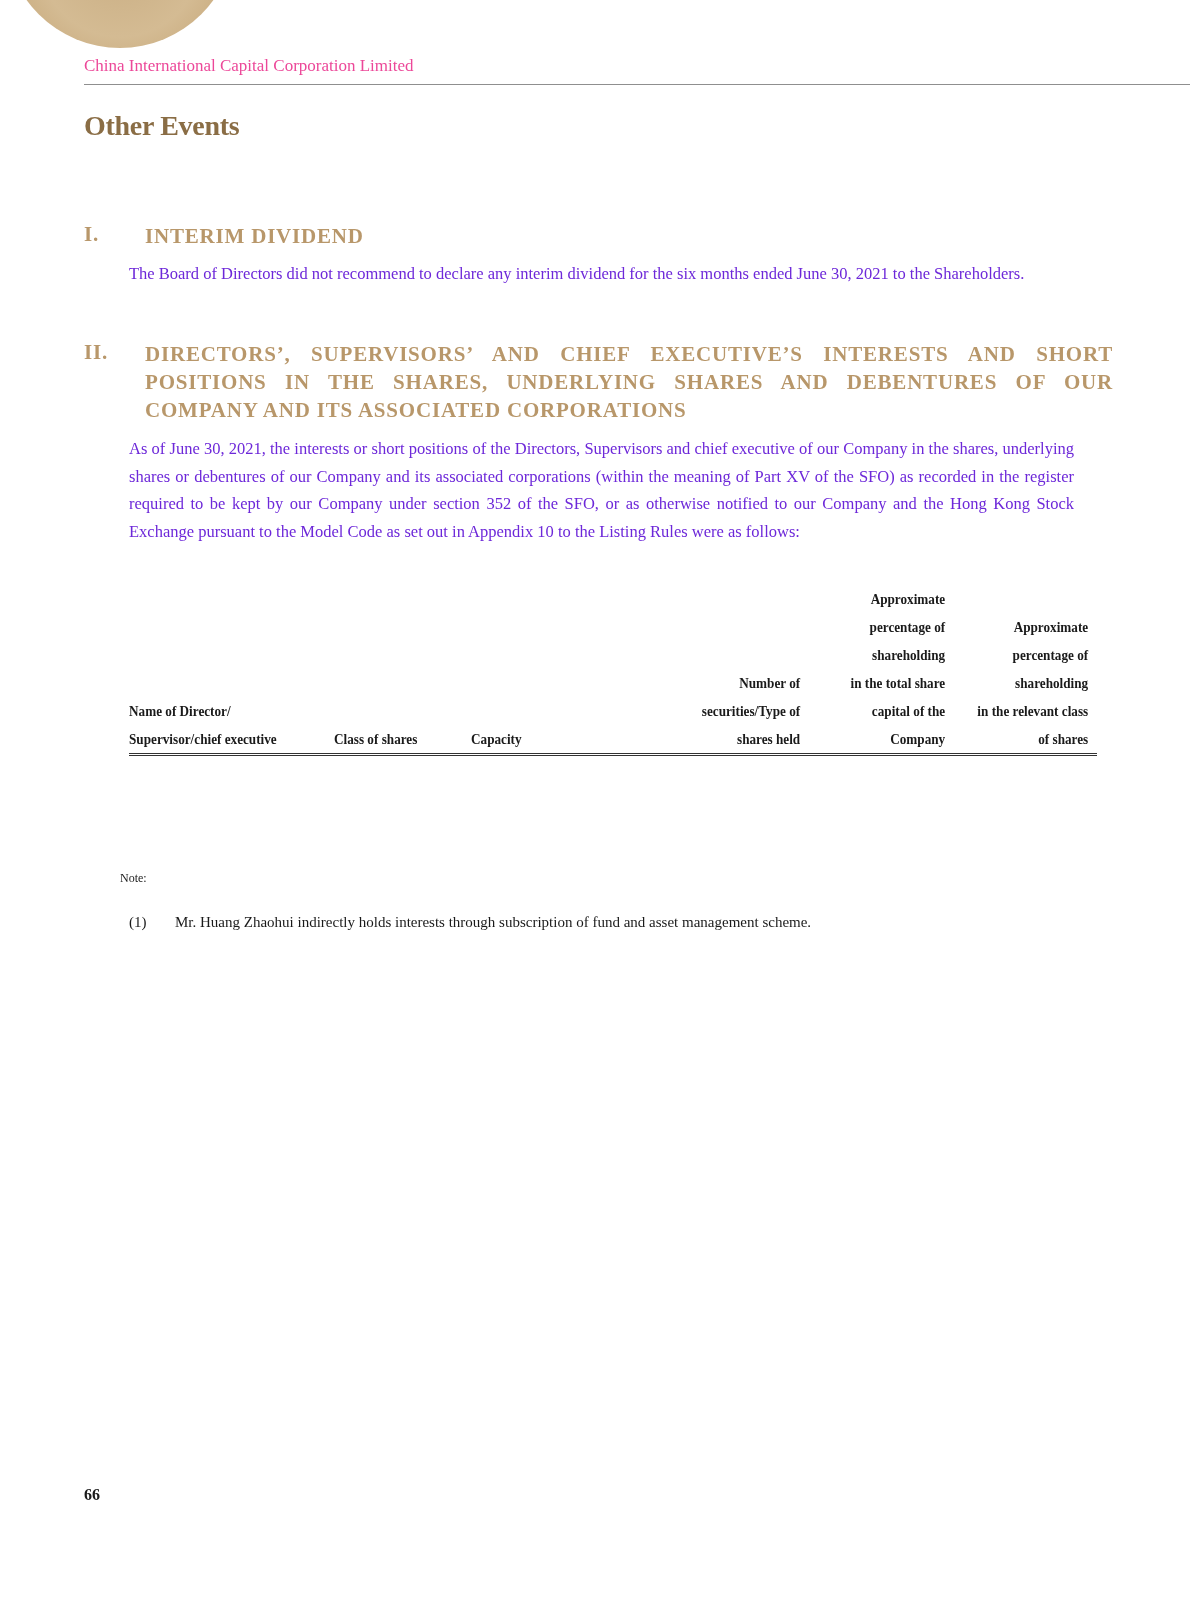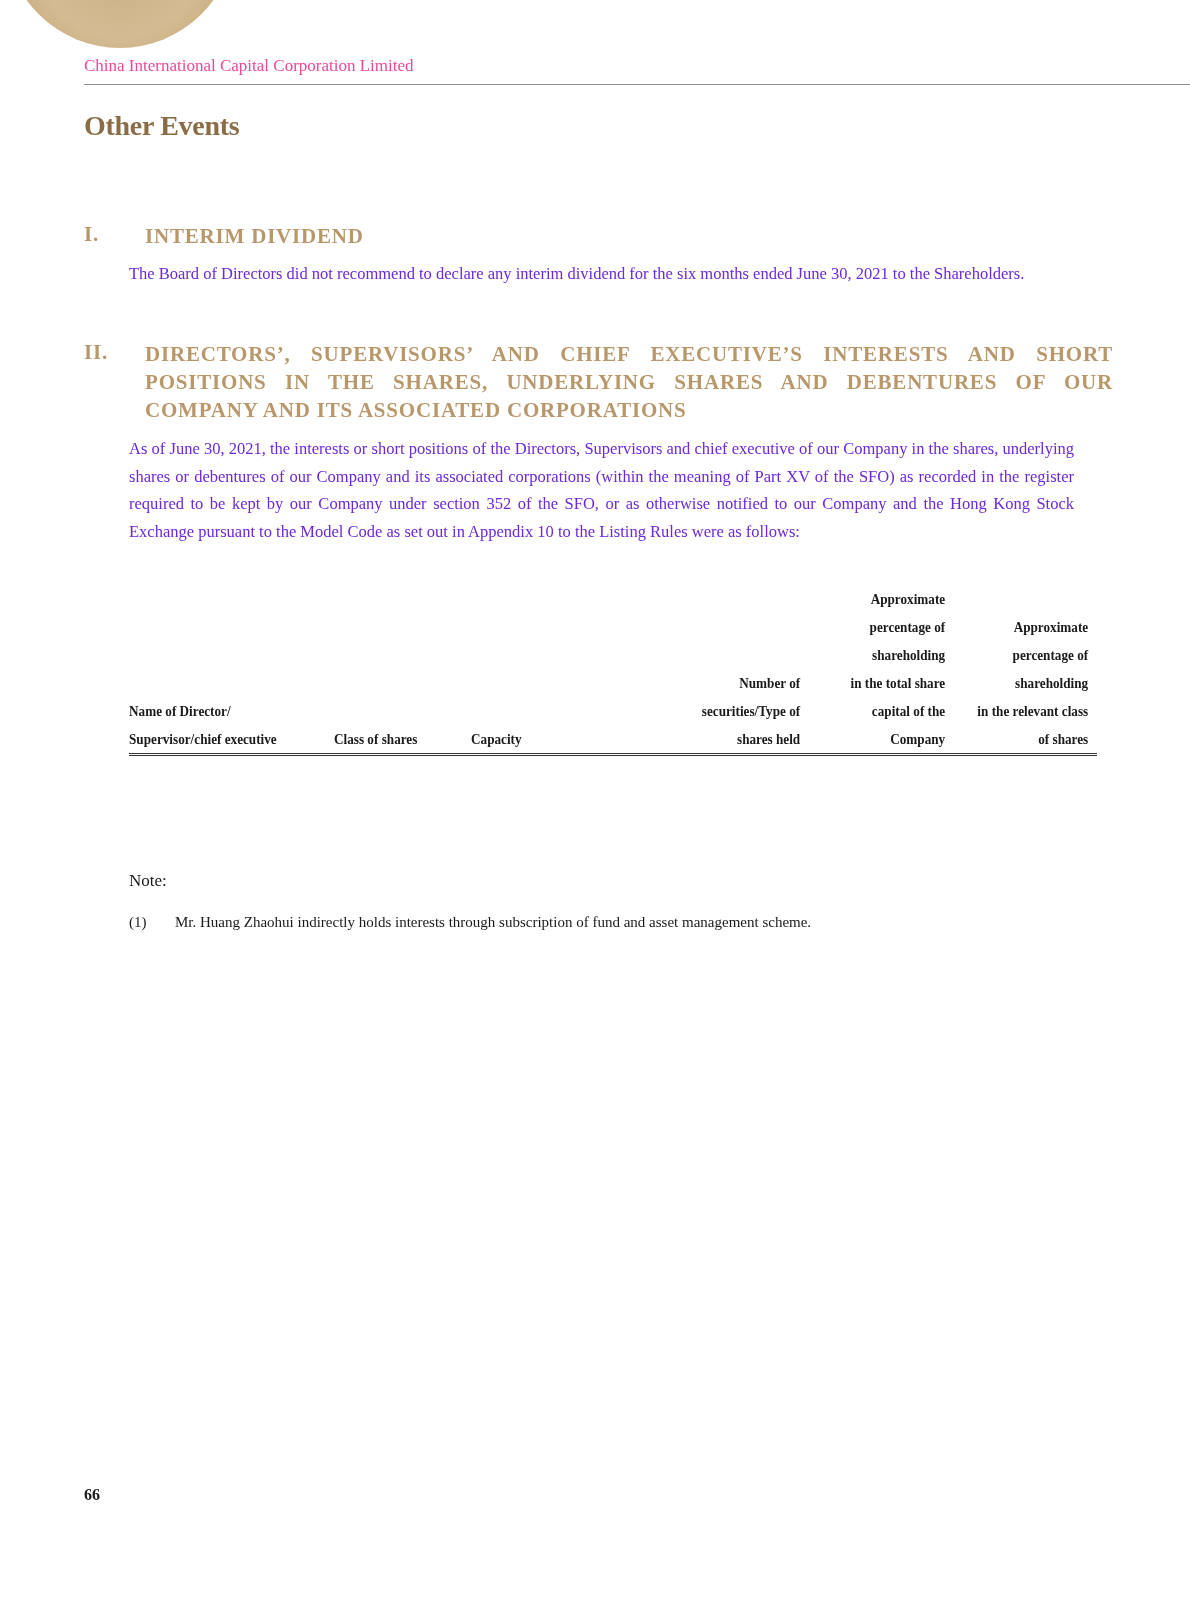--- a/index.html
+++ b/index.html
@@ -16,21 +16,21 @@
   .para { position: absolute; left: 129px; width: 1089px; font-size: 16.5px; line-height: 27.5px; text-align: justify; color: #6d28d9; }
   .tbl { position: absolute; left: 129px; top: 585px; width: 968px; border-collapse: collapse; font-family: "Liberation Serif", serif; font-size: 15px; }
   .tbl th { font-weight: bold; vertical-align: bottom; line-height: 28px; padding: 0 10px 0 0; color: #1a1a1a; transform: scaleX(0.88); transform-origin: left bottom; }
   .tbl th.r { text-align: right; transform-origin: right bottom; }
   .tbl th.l { text-align: left; }
   .tbl thead tr { border-bottom: 3px double #333; }
   .tbl td { line-height: 28px; padding: 0 10px 0 0; white-space: nowrap; transform: scaleX(0.9); transform-origin: left center; }
   .tbl td.r { text-align: right; transform-origin: right center; }
   .tbl tbody tr.spacer td { height: 30px; }
   .tbl tbody tr.last { border-bottom: 3px double #333; }
-  .note-label { position: absolute; left: 129px; top: 871px; font-size: 17px; }
+  .note-label { position: absolute; left: 120px; top: 871px; font-size: 12px; }
   .note-item { position: absolute; left: 129px; top: 914px; font-size: 15px; }
   .note-item .n { position: absolute; left: 0; }
   .note-item .t { position: absolute; left: 46px; white-space: nowrap; }
   .page-num { position: absolute; left: 84px; top: 1486px; font-size: 16px; font-weight: bold; }
   .it { font-style: italic; }
 </style>
 </head>
 <body>
 
 <div class="medallion"></div>

